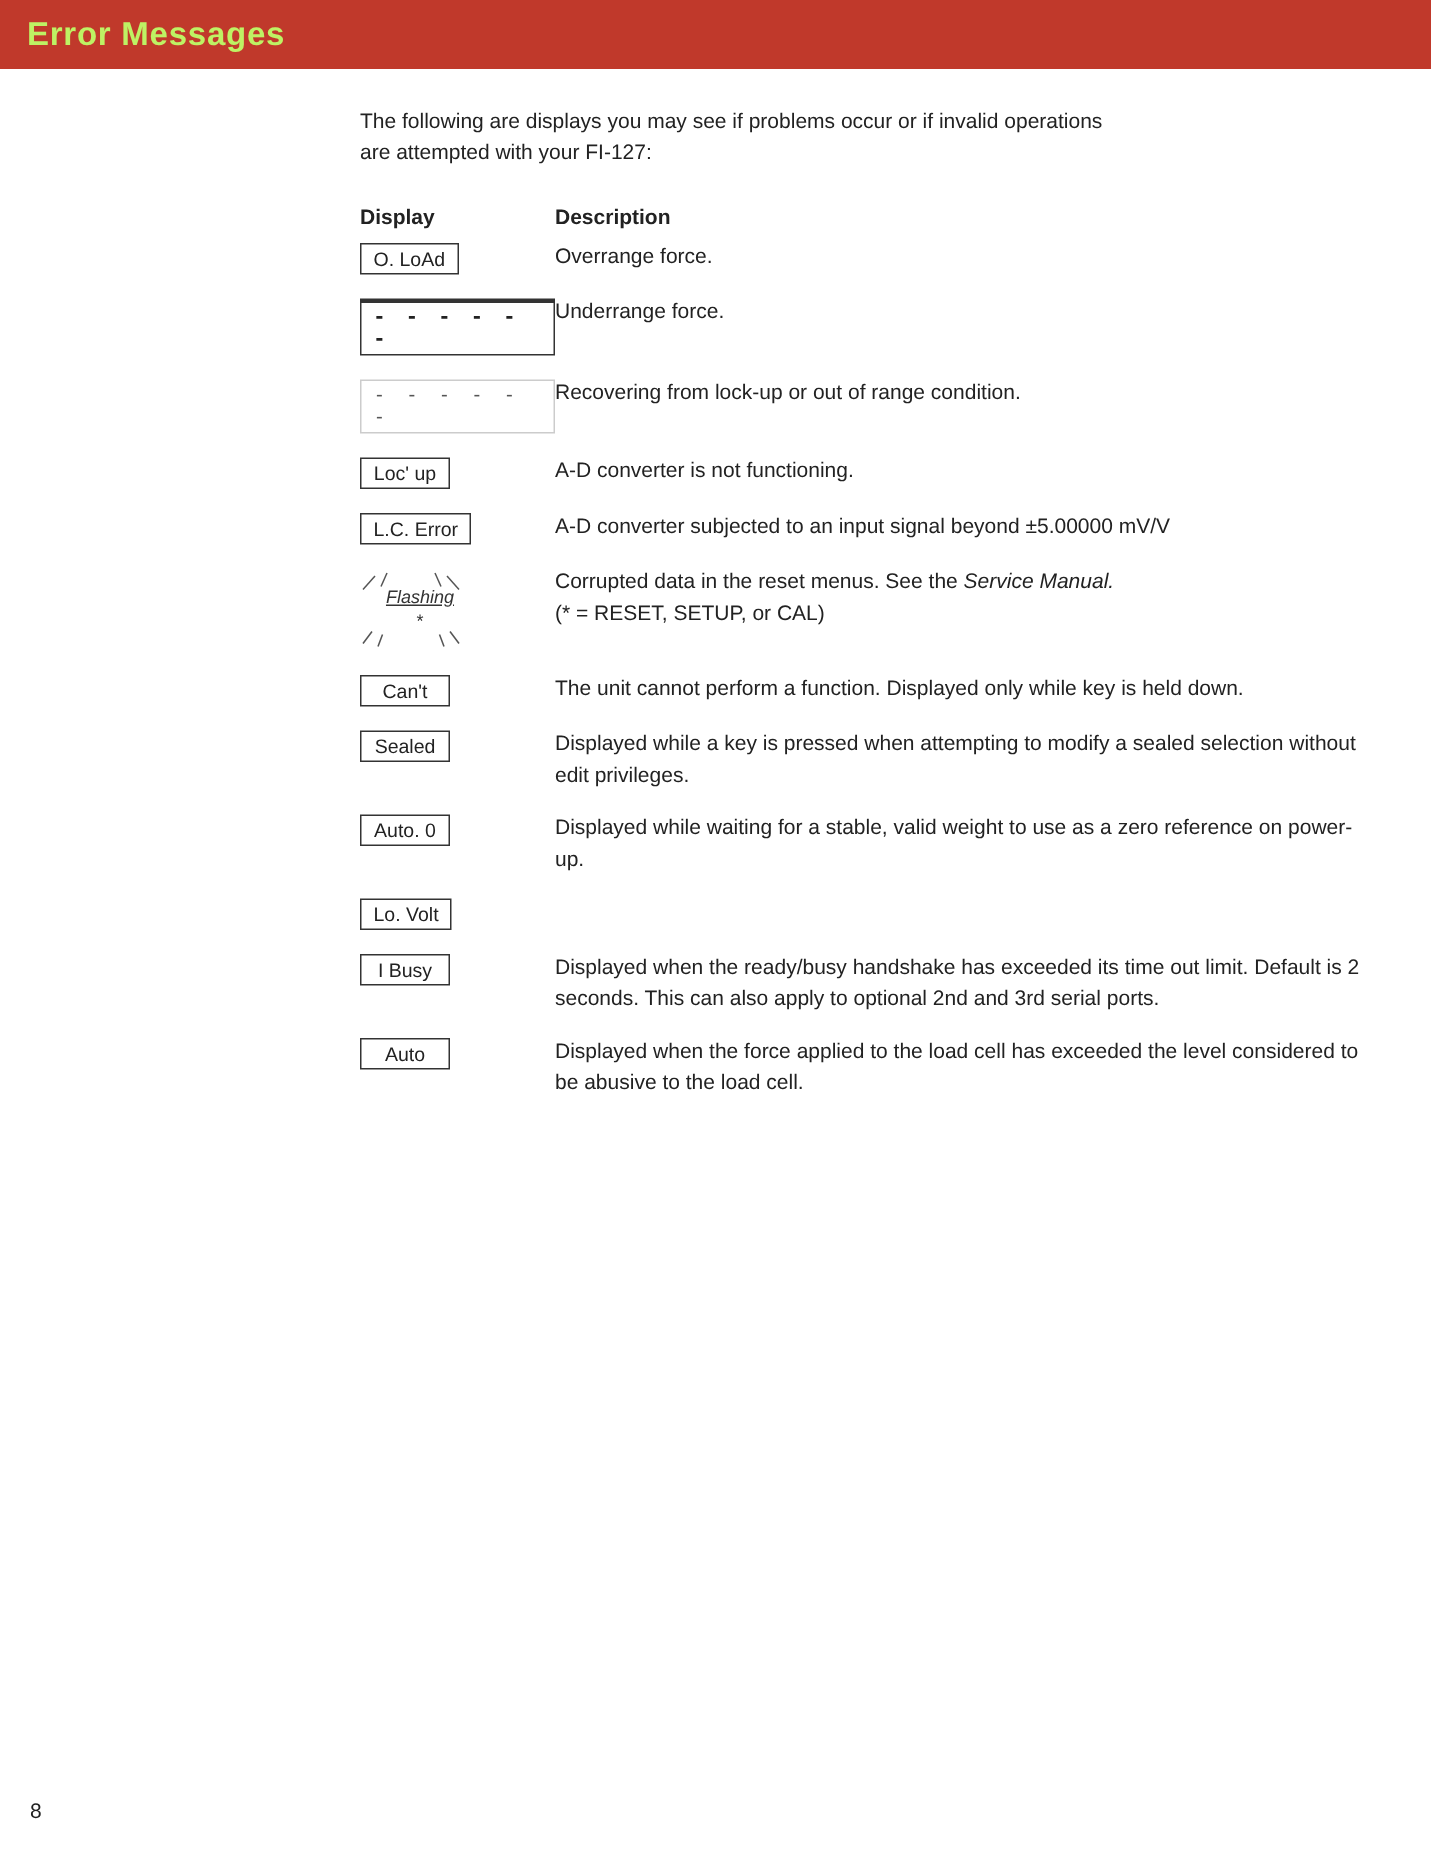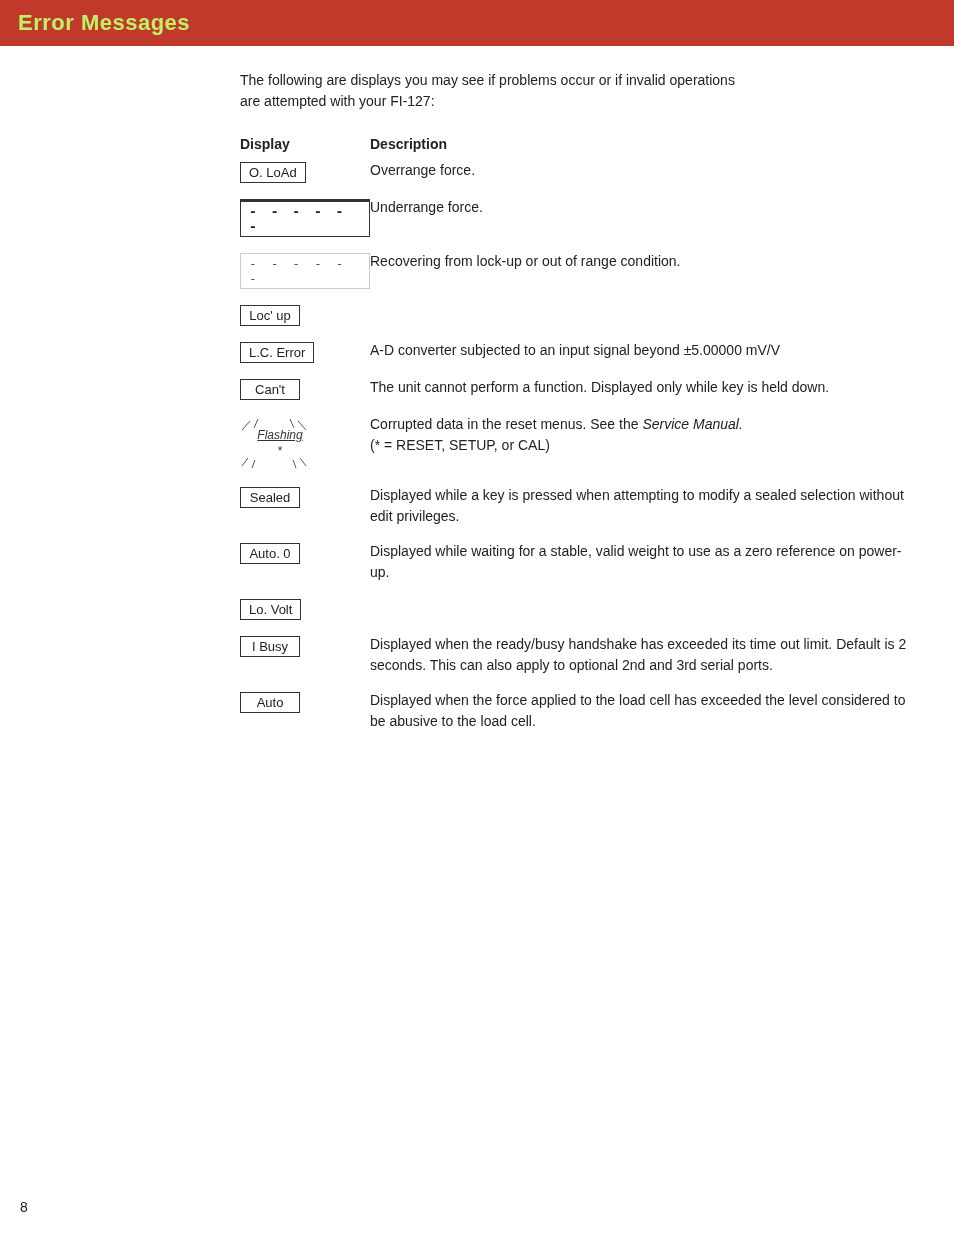--- a/index.html
+++ b/index.html
@@ -166,34 +166,28 @@
       <div class="display-cell">
         <span class="display-dashes-plain">- - - - - -</span>
       </div>
       <div class="desc-cell">Recovering from lock-up or out of range condition.</div>
     </div>
 
     <div class="error-row">
       <div class="display-cell">
         <span class="display-box">Loc' up</span>
       </div>
+      <div class="desc-cell">A-D converter is not functioning.</div>
     </div>
 
     <div class="error-row">
       <div class="display-cell">
         <span class="display-box">L.C. Error</span>
       </div>
       <div class="desc-cell">A-D converter subjected to an input signal beyond ±5.00000 mV/V</div>
-    </div>
-
-    <div class="error-row">
-      <div class="display-cell">
-        <span class="display-box">Can't</span>
-      </div>
-      <div class="desc-cell">The unit cannot perform a function. Displayed only while key is held down.</div>
     </div>
 
     <div class="error-row">
       <div class="display-cell" style="align-items:flex-start;">
         <div class="flashing-container" style="position:relative; width:80px; height:55px;">
 
           <svg width="80" height="55" viewBox="0 0 80 55" style="position:absolute;top:0;left:0;">
 
             <line x1="10" y1="5" x2="2" y2="14" stroke="#555" stroke-width="1"></line>
             <line x1="18" y1="3" x2="14" y2="12" stroke="#555" stroke-width="1"></line>
@@ -215,20 +209,27 @@
         </div>
       </div>
       <div class="desc-cell">
         Corrupted data in the reset menus. See the <em>Service Manual.</em><br>
         (* = RESET, SETUP, or CAL)
       </div>
     </div>
 
     <div class="error-row">
       <div class="display-cell">
+        <span class="display-box">Can't</span>
+      </div>
+      <div class="desc-cell">The unit cannot perform a function. Displayed only while key is held down.</div>
+    </div>
+
+    <div class="error-row">
+      <div class="display-cell">
         <span class="display-box">Sealed</span>
       </div>
       <div class="desc-cell">Displayed while a key is pressed when attempting to modify a sealed selection without edit privileges.</div>
     </div>
 
     <div class="error-row">
       <div class="display-cell">
         <span class="display-box">Auto. 0</span>
       </div>
       <div class="desc-cell">Displayed while waiting for a stable, valid weight to use as a zero reference on power-up.</div>

